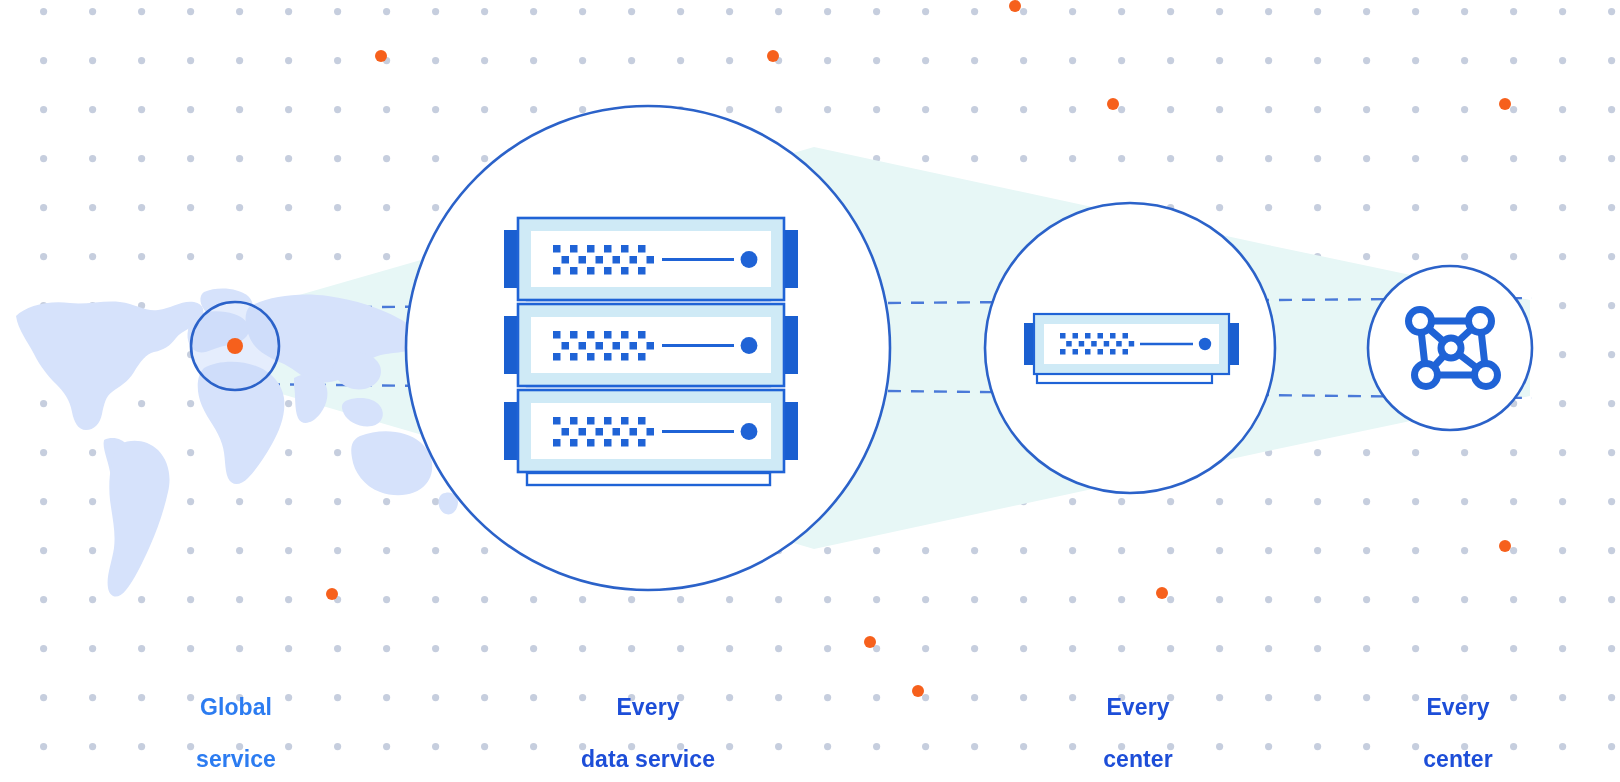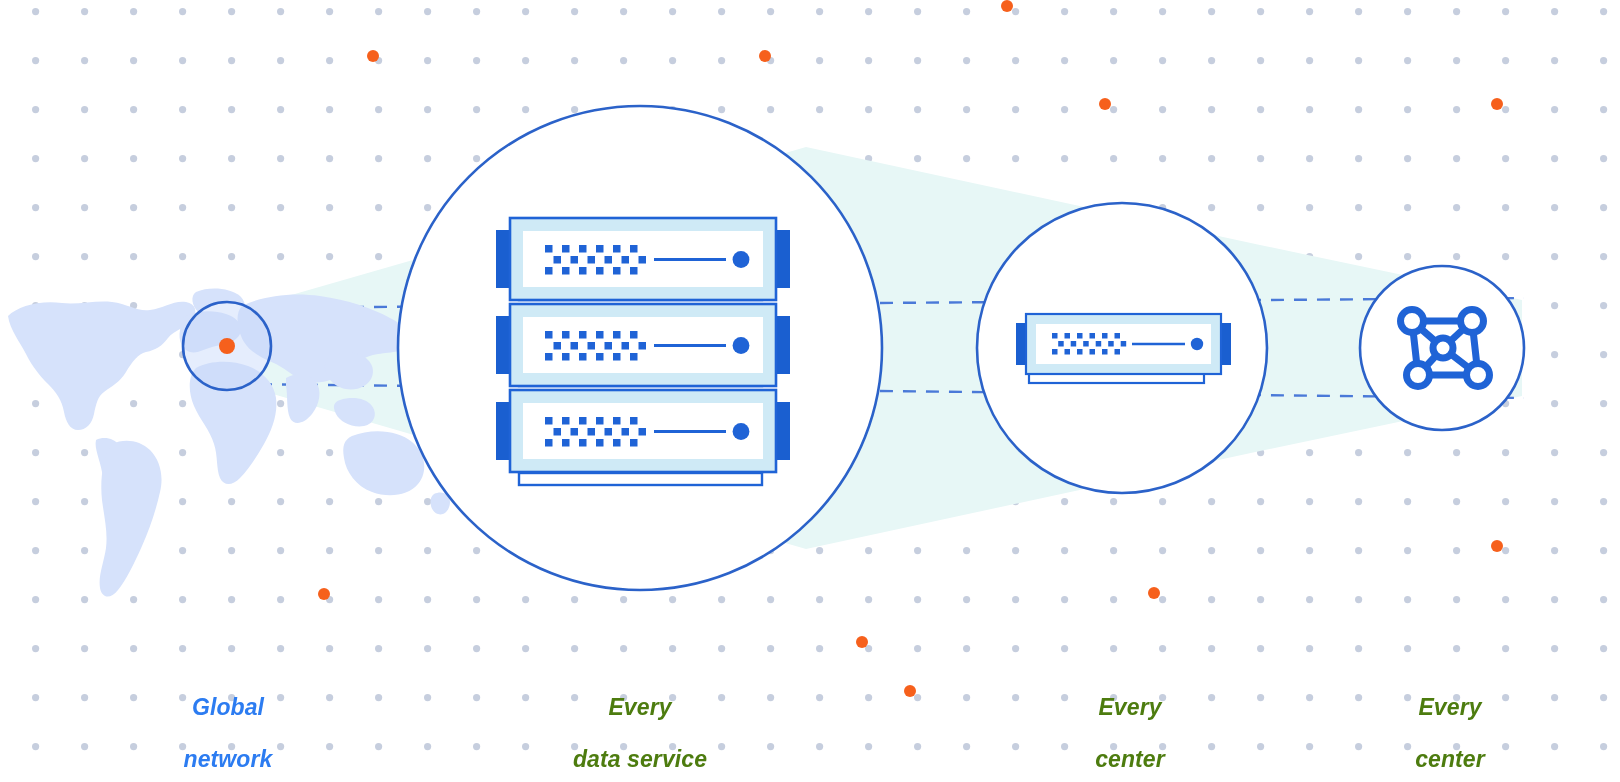--- a/index.html
+++ b/index.html
@@ -1,30 +1,30 @@
 <!DOCTYPE html>
 <html><head>
 <meta charset="utf-8">
 <style>
   html,body{margin:0;padding:0;}
   body{
     width:1620px;height:782px;overflow:hidden;position:relative;
     background:#ffffff;
     font-family:"Liberation Sans","DejaVu Sans",sans-serif;
   }
-  #stage{position:absolute;left:0;top:0;width:1440px;height:782px;font-style:italic;}
+  #stage{position:absolute;left:8px;top:0;width:1440px;height:782px;}
   #stage svg{position:absolute;left:0;top:0;width:1620px;height:782px;display:block;}
 
   .label{
     position:absolute;text-align:center;
     font-size:23px;line-height:26px;font-weight:700;
     letter-spacing:.1px;
     white-space:pre-line;
   }
-  .label.dark{color:#4d7c0f;}
+  .label.dark{color:#1d4ed8;}
   .label.blue{color:#2c7cf1;}
 </style>
 </head>
 <body>
 
 <div id="stage">
   <svg viewBox="0 0 1620 782" xmlns="http://www.w3.org/2000/svg" aria-hidden="true">
     <defs>
       <pattern id="dotgrid" x="32" y="8" width="49" height="49" patternUnits="userSpaceOnUse">
         <circle cx="3.6" cy="3.6" r="3.6" fill="#c6cede"></circle>
@@ -245,21 +245,21 @@
       <circle cx="1412" cy="321" r="11.5" fill="#ffffff" stroke="#1f63d6" stroke-width="7"></circle>
       <circle cx="1472" cy="321" r="11.5" fill="#ffffff" stroke="#1f63d6" stroke-width="7"></circle>
       <circle cx="1418" cy="375" r="11.5" fill="#ffffff" stroke="#1f63d6" stroke-width="7"></circle>
       <circle cx="1478" cy="375" r="11.5" fill="#ffffff" stroke="#1f63d6" stroke-width="7"></circle>
       <circle cx="1443" cy="348" r="10" fill="#ffffff" stroke="#1f63d6" stroke-width="7"></circle>
     </g>
   </svg>
 
   <div class="label blue" style="left:128px;top:668px;width:200px;">
     <span>Global</span><br>
-    <span>network</span>
+    <span>service</span>
   </div>
 
   <div class="label dark" style="left:540px;top:668px;width:200px;">
     <span>Every</span><br>
     <span>data service</span>
   </div>
 
   <div class="label dark" style="left:1030px;top:668px;width:200px;">
     <span>Every</span><br>
     <span>center</span>

